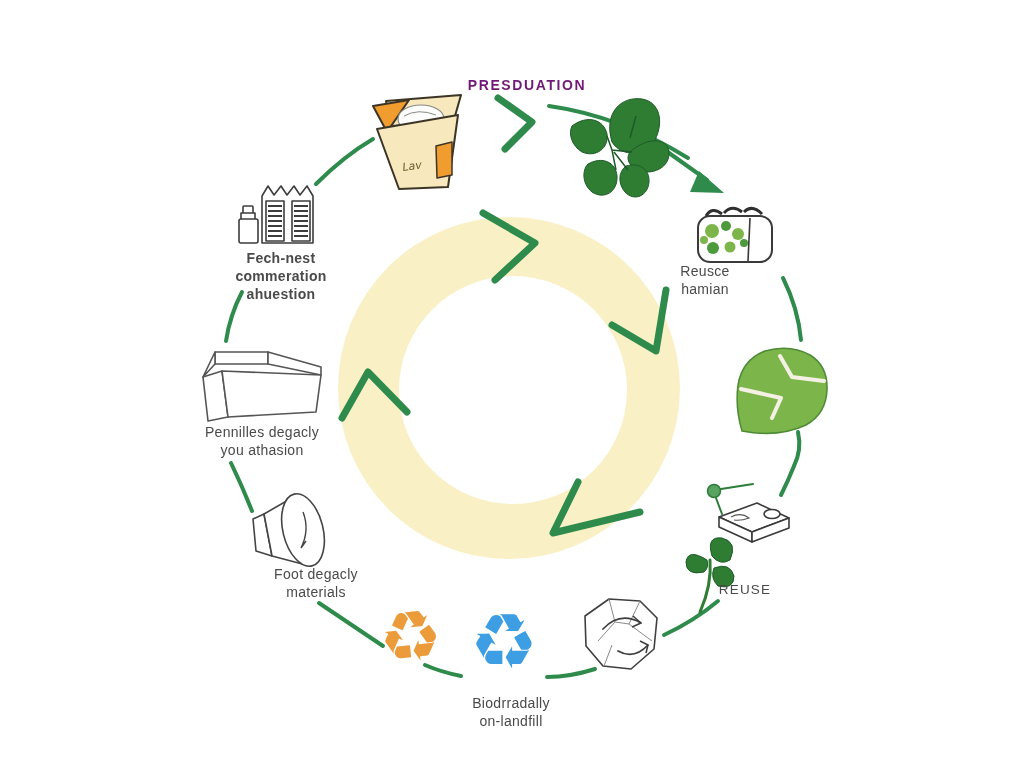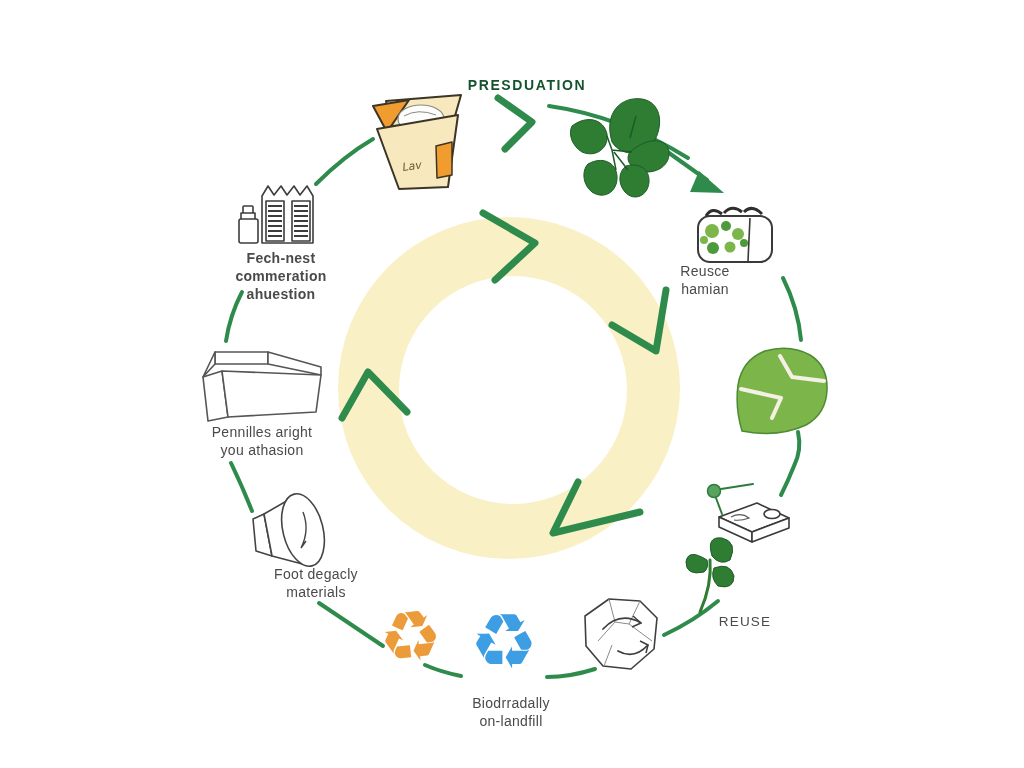--- a/index.html
+++ b/index.html
@@ -6,26 +6,26 @@
     --green:#2e8b4c; --leaf_dark:#2e7d32; --leaf_light:#7cb54a; --ring:#faf0c6;
     --orange:#ec9b3b; --blue:#3e9ee3; --ink:#4a4a4a; --outline:#3a3a3a;
     --box_cream:#f7e8be; --box_orange:#f09c2e;
   }
   html,body{margin:0;padding:0;background:#fff;}
   .canvas{position:relative;width:1024px;height:768px;background:#fff;overflow:hidden;
           font-family:"Liberation Sans", sans-serif;}
   .layer{position:absolute;left:0;top:0;}
   .lbl{position:absolute;transform:translateX(-50%);text-align:center;color:var(--ink);
        font-size:14px;line-height:1.28;white-space:pre-line;letter-spacing:.3px;}
-  .title{left:527px;top:77px;font-size:14px;font-weight:600;letter-spacing:1.6px;color:#14532d;}
+  .title{left:527px;top:77px;font-size:14px;font-weight:600;letter-spacing:1.6px;color:#701a75;}
   .factory-lbl{left:281px;top:250px;font-weight:bold;}
   .carton-lbl{left:262px;top:424px;}
   .cup-lbl{left:316px;top:566px;}
   .landfill-lbl{left:511px;top:695px;}
-  .reuse-lbl{left:745px;top:613px;font-size:13.5px;letter-spacing:1.2px;}
+  .reuse-lbl{left:745px;top:581px;font-size:13.5px;letter-spacing:1.2px;}
   .container-lbl{left:705px;top:263px;}
   .recycle{position:absolute;line-height:1;font-family:"DejaVu Sans",sans-serif;}
   .recycle.orange{left:379px;top:602px;font-size:70px;color:var(--orange);transform:rotate(-6deg);}
   .recycle.blue{left:470px;top:604px;font-size:76px;color:var(--blue);}
   .arc{fill:none;stroke:var(--green);stroke-width:4;stroke-linecap:round;}
   .chev{fill:none;stroke:var(--green);stroke-width:7;stroke-linecap:round;stroke-linejoin:round;}
   .outl{fill:#fff;stroke:var(--outline);stroke-width:1.6;stroke-linejoin:round;}
   .sketch{fill:none;stroke:#8a8a8a;stroke-width:1;}
   .ink18{fill:none;stroke:#3f3f3f;stroke-width:1.8;stroke-linecap:round;}
   .leafd{fill:var(--leaf_dark);stroke:#1d5b28;stroke-width:1;}
@@ -153,21 +153,21 @@
     </g>
   </svg>
 
   <div class="recycle orange">♻</div>
   <div class="recycle blue">♻</div>
 
   <div class="lbl title">PRESDUATION</div>
   <div class="lbl factory-lbl">Fech-nest
 commeration
 ahuestion</div>
-  <div class="lbl carton-lbl">Pennilles aright
+  <div class="lbl carton-lbl">Pennilles degacly
 you athasion</div>
   <div class="lbl cup-lbl">Foot degacly
 materials</div>
   <div class="lbl landfill-lbl">Biodrradally
 on-landfill</div>
   <div class="lbl reuse-lbl">REUSE</div>
   <div class="lbl container-lbl">Reusce
 hamian</div>
 </div>
 

